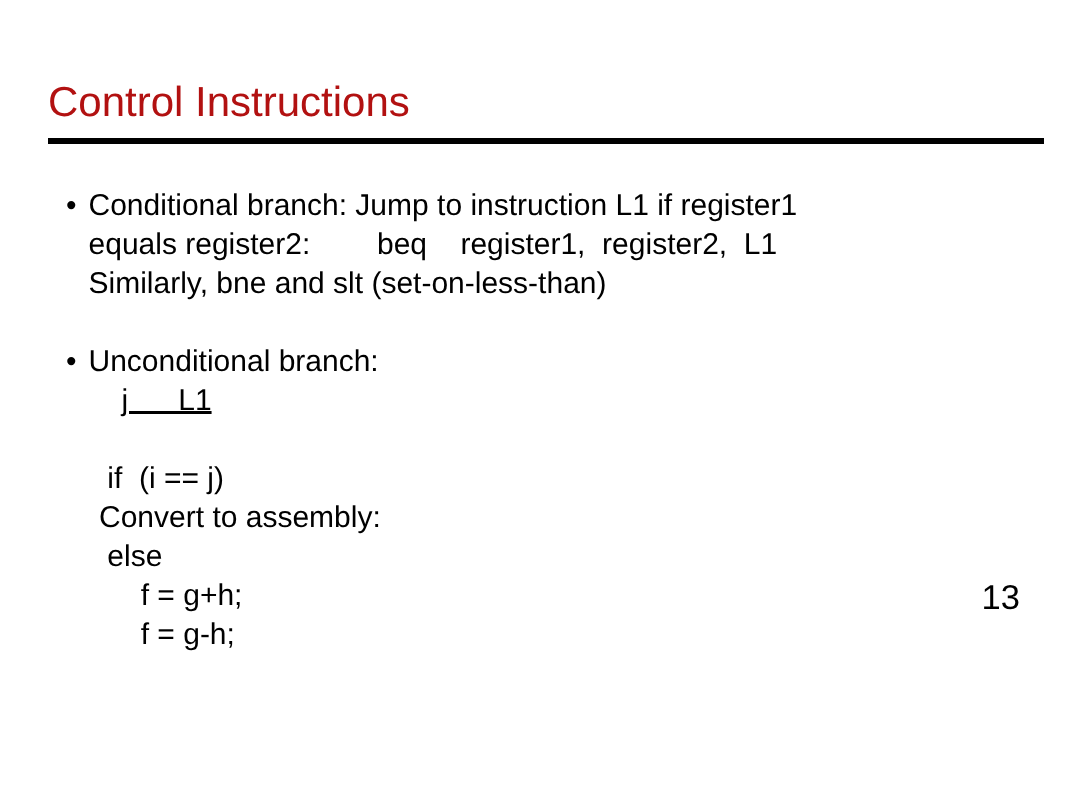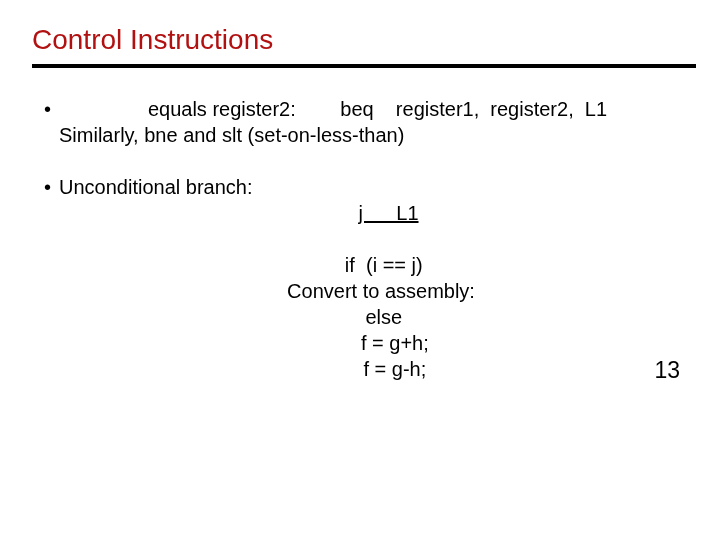--- a/index.html
+++ b/index.html
@@ -11,20 +11,21 @@
     font-family: Arial, Helvetica, sans-serif;
     color: #000000;
     overflow: hidden;
     position: relative;
   }
   .slide {
     position: relative;
     width: 720px;
     height: 408px;
     box-sizing: border-box;
+    margin-top: 28px;
   }
   .title {
     color: #b21111;
     font-size: 28px;
     font-weight: 400;
     padding: 24px 0 8px 32px;
   }
   .rule {
     border: none;
     border-top: 4px solid #000;
@@ -45,21 +46,20 @@
   }
   .bullet-content {
     flex: 1 1 auto;
   }
   .indent {
     padding-left: 22px;
     text-decoration: underline;
   }
   .row {
     white-space: pre;
-    text-align: center;
   }
   .codeblock {
     padding-left: 22px;
     font-size: 20px;
     line-height: 1.3;
   }
   .page-number {
     position: absolute;
     right: 40px;
     bottom: 24px;
@@ -73,20 +73,21 @@
 <div class="slide">
 
   <div class="title">Control Instructions</div>
   <hr class="rule">
 
   <div class="body">
 
     <div class="bullet">
       <div class="dot">•</div>
       <div class="bullet-content">
+        <div>Conditional branch: Jump to instruction L1 if register1</div>
         <div class="row">equals register2:        beq    register1,  register2,  L1</div>
         <div>Similarly,   bne  and  slt (set-on-less-than)</div>
       </div>
     </div>
 
     <div class="bullet">
       <div class="dot">•</div>
       <div class="bullet-content">
         <div>Unconditional branch:</div>
         <div class="indent row">j      L1</div>

